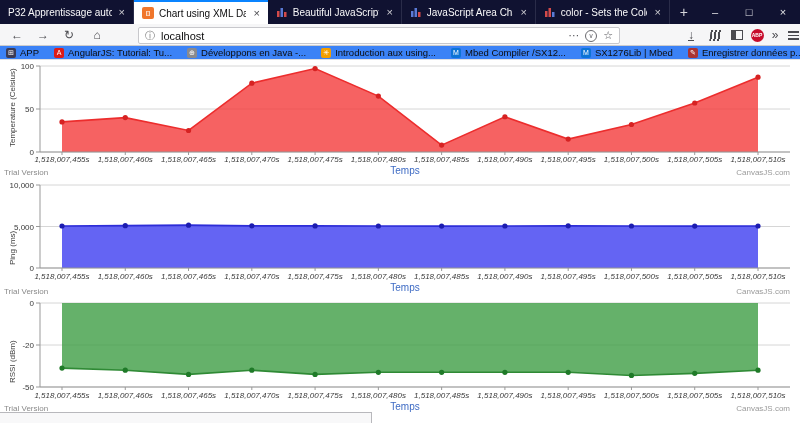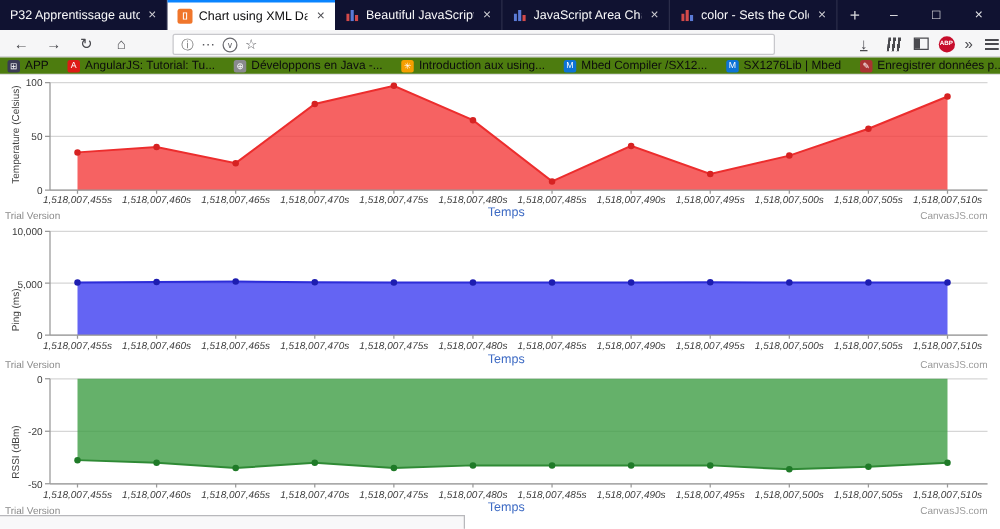--- a/index.html
+++ b/index.html
@@ -40,21 +40,21 @@
          font-size:5px; font-weight:bold; display:flex; align-items:center; justify-content:center; }
   .lib-icon { width:11px; height:11px;
          background:repeating-linear-gradient(90deg,#4a4a4f 0 2px,transparent 2px 4px);
          transform:skewX(-8deg); }
   .side-icon { width:12px; height:10px; border:1px solid #4a4a4f;
          background:linear-gradient(90deg,#4a4a4f 0 4px,transparent 4px); }
   .menu-icon { width:11px; height:9px;
          background:repeating-linear-gradient(#4a4a4f 0 1.5px,transparent 1.5px 3.6px); }
 
   .bookmarks { position:absolute; left:0; top:46px; width:800px; height:14px;
-               background:#4d7c0f; border-bottom:1px solid #e0e0e2;
+               background:#3b82f6; border-bottom:1px solid #e0e0e2;
                display:flex; align-items:center; padding:0 6px; gap:15px; }
   .bm { display:flex; align-items:center; gap:4px; font-size:9.5px; color:#0c0c0d; white-space:nowrap; }
   .bmicon { width:10px; height:10px; border-radius:2px; display:flex; align-items:center;
             justify-content:center; font-size:7px; color:#fff; flex:0 0 auto; }
 
   
   .page { position:absolute; left:0; top:60px; width:800px; height:363px; background:#fff; }
   .chart { position:absolute; left:0; width:800px; }
   .chart svg { position:absolute; left:0; top:0; }
   .ytitle { position:absolute; color:#404040; font-size:8px; white-space:nowrap;
@@ -128,20 +128,21 @@
   </div>
 </div>
 
 <div class="navbar">
   <span class="navicon" style="left:8px">←</span>
   <span class="navicon" style="left:34px">→</span>
   <span class="navicon" style="left:60px">↻</span>
   <span class="navicon" style="left:88px">⌂</span>
   <div class="urlbar">
     <span class="info">ⓘ</span>
+    <span class="url">localhost</span>
     <span class="trail">⋯</span>
     <span class="pocket">∨</span>
     <span class="trail">☆</span>
   </div>
   <span class="navicon" style="left:682px; text-decoration:underline">↓</span>
   <span class="navicon" style="left:706px">
       <span class="lib-icon"></span>
     </span>
   <span class="navicon" style="left:728px">
       <span class="side-icon"></span>

